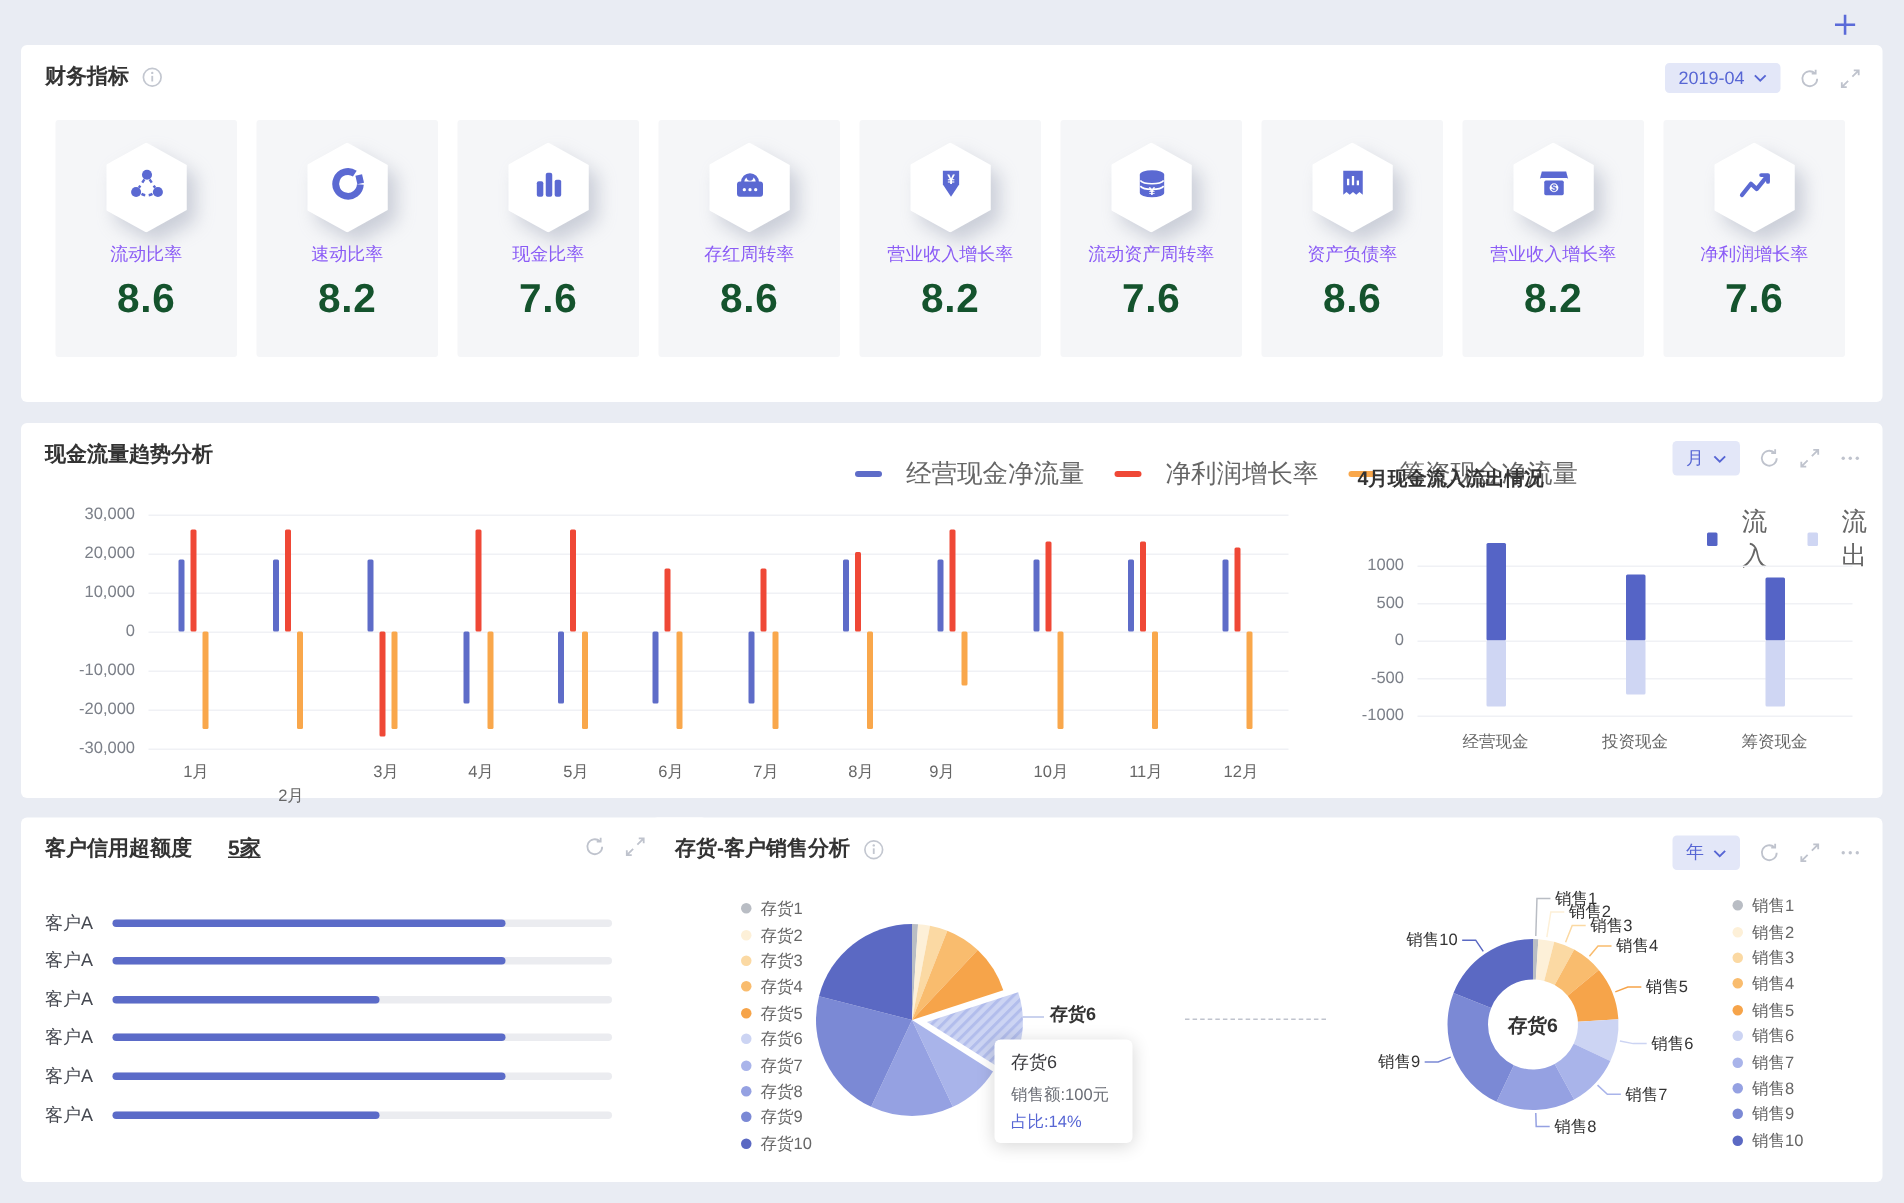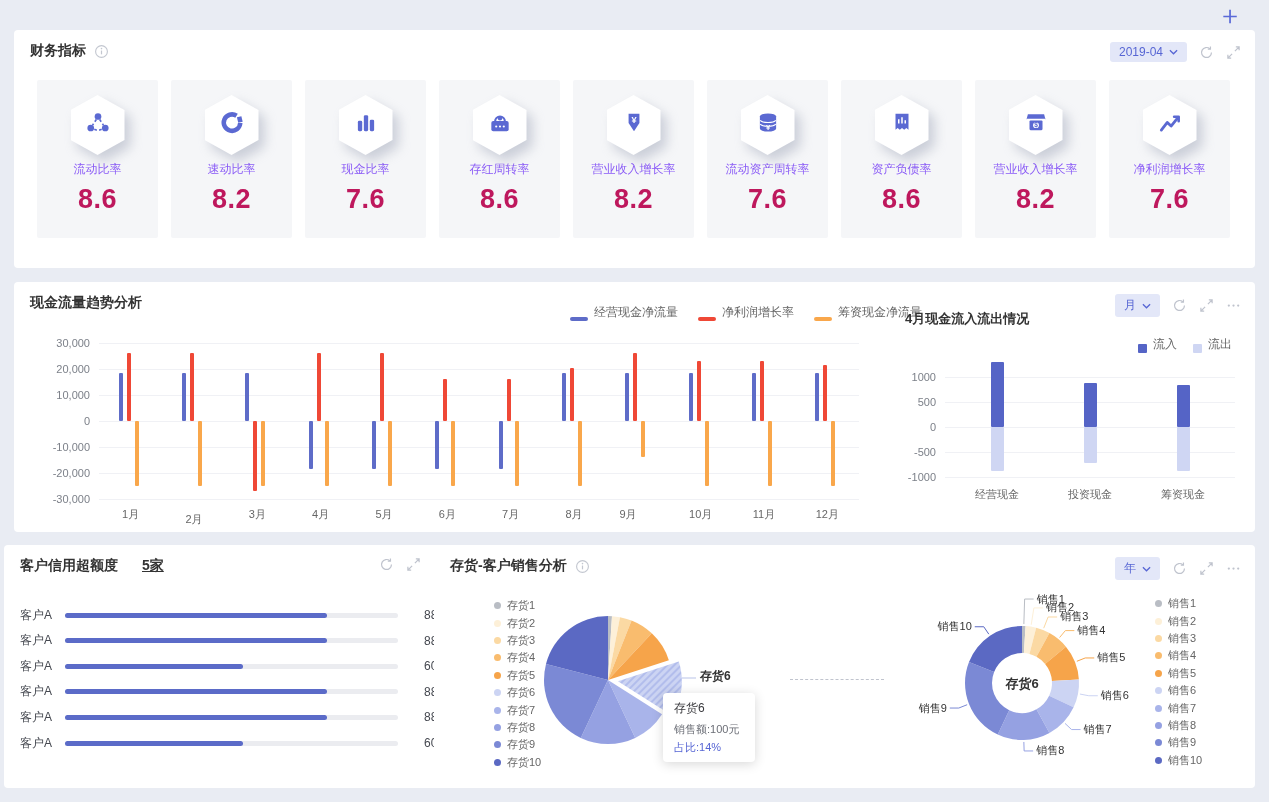--- a/index.html
+++ b/index.html
@@ -1,48 +1,48 @@
 <!DOCTYPE html>
 <html><head>
 <meta charset="utf-8">
 <style>
   html,body{margin:0;padding:0;background:#e9ecf3;}
   .page{position:relative;width:1269px;height:802px;background:#e9ecf3;overflow:hidden;
         font-family:"Liberation Sans","DejaVu Sans",sans-serif;color:#333;}
   .panel{position:absolute;background:#fff;border-radius:4px;}
   .p-finance{left:14px;top:30px;width:1241px;height:238px;}
   .p-cashflow{left:14px;top:282px;width:1241px;height:250px;}
-  .p-credit{left:4px;top:545px;width:458px;height:243px;}
+  .p-credit{left:14px;top:545px;width:458px;height:243px;}
   .p-inventory{left:434px;top:545px;width:821px;height:243px;}
   .hdr-left{position:absolute;left:16px;top:12px;display:flex;align-items:center;gap:8px;}
   .hdr-right{position:absolute;right:14px;top:12px;display:flex;align-items:center;gap:12px;}
   .p-title{font-size:14px;font-weight:bold;color:#333;}
   .chip{display:inline-flex;align-items:center;gap:6px;background:#e3e7f8;color:#5766d4;
         font-size:12px;padding:3px 9px;border-radius:3px;cursor:pointer;}
   .hicon{width:15px;height:15px;cursor:pointer;display:inline-flex;}
   .add-btn{position:absolute;right:26px;top:-2px;font-size:26px;font-weight:300;color:#5a6ad8;cursor:pointer;}
   
   .cards{position:absolute;left:23px;top:50px;display:flex;gap:13px;}
   .card{width:121px;height:158px;background:#f5f6f8;border-radius:2px;display:flex;
         flex-direction:column;align-items:center;}
   .hex-wrap{margin-top:15px;filter:drop-shadow(6px 7px 6px rgba(140,147,170,.40));}
   .hex{width:54px;height:60px;background:#fff;display:flex;align-items:center;justify-content:center;
        clip-path:polygon(50% 0,100% 25%,100% 75%,50% 100%,0 75%,0 25%);}
   .hex svg{width:26px;height:26px;}
   .card-label{margin-top:6px;font-size:12px;color:#8b5cf6;}
-  .card-value{margin-top:6px;font-size:27px;font-weight:bold;color:#be185d;letter-spacing:.5px;}
+  .card-value{margin-top:6px;font-size:27px;font-weight:bold;color:#14532d;letter-spacing:.5px;}
   
   .gridline{position:absolute;left:0;right:0;height:1px;background:#f0f1f5;}
   .ylab{position:absolute;right:calc(100% + 9px);transform:translateY(-50%);font-size:11px;
         color:#7c8089;white-space:nowrap;}
   .bar{position:absolute;border-radius:1px;}
   .xlab{position:absolute;font-size:11px;color:#666;text-align:center;}
   .trend-plot{position:absolute;left:85px;top:61px;width:760px;height:156px;}
   .trend-legend{position:absolute;left:556px;top:22px;display:flex;gap:20px;align-items:center;}
-  .lg-item{display:flex;align-items:flex-end;gap:6px;font-size:12px;color:#666;cursor:pointer;}
+  .lg-item{display:flex;align-items:center;gap:16px;font-size:17px;color:#666;cursor:pointer;}
   .lg-line{width:18px;height:4px;border-radius:2px;}
   .inflow-title{position:absolute;left:891px;top:28px;font-size:13px;font-weight:bold;color:#333;}
   .inflow-plot{position:absolute;left:931px;top:95px;width:290px;height:100px;}
   .inflow-legend{position:absolute;left:1124px;top:54px;display:flex;gap:16px;align-items:center;}
   .lg-sq{width:9px;height:9px;border-radius:1px;}
   
   .c-row{position:absolute;left:16px;right:14px;height:18px;display:flex;align-items:center;}
   .c-label{width:35px;font-size:12px;color:#454850;}
   .c-track{flex:1;height:5px;background:#ebecf0;border-radius:3px;margin:0 10px;position:relative;cursor:pointer;}
   .c-fill{position:absolute;left:0;top:0;height:5px;border-radius:3px;background:#5b6bc8;}
@@ -299,21 +299,21 @@
         <div class="gridline" style="top: 104px;"></div>
         <div class="ylab" style="top: 104px;">-10,000</div>
         <div class="gridline" style="top: 130px;"></div>
         <div class="ylab" style="top: 130px;">-20,000</div>
         <div class="gridline" style="top: 156px;"></div>
         <div class="ylab" style="top: 156px;">-30,000</div>
         <div class="xlab" style="left: 11.6667px; top: 164px; width: 40px;">1月</div>
         <div class="bar" style="left: 19.6667px; width: 4px; top: 29.9px; height: 48.1px; background: rgb(94, 108, 200);"></div>
         <div class="bar" style="left: 27.6667px; width: 4px; top: 10.4px; height: 67.6px; background: rgb(239, 72, 54);"></div>
         <div class="bar" style="left: 35.6667px; width: 4px; top: 78px; height: 65px; background: rgb(249, 167, 75);"></div>
-        <div class="xlab" style="left: 75px; top: 169px; width: 40px;">2月</div>
+        <div class="xlab" style="left: 75px; top: 180px; width: 40px;">2月</div>
         <div class="bar" style="left: 83px; width: 4px; top: 29.9px; height: 48.1px; background: rgb(94, 108, 200);"></div>
         <div class="bar" style="left: 91px; width: 4px; top: 10.4px; height: 67.6px; background: rgb(239, 72, 54);"></div>
         <div class="bar" style="left: 99px; width: 4px; top: 78px; height: 65px; background: rgb(249, 167, 75);"></div>
         <div class="xlab" style="left: 138.333px; top: 164px; width: 40px;">3月</div>
         <div class="bar" style="left: 146.333px; width: 4px; top: 29.9px; height: 48.1px; background: rgb(94, 108, 200);"></div>
         <div class="bar" style="left: 154.333px; width: 4px; top: 78px; height: 70.2px; background: rgb(239, 72, 54);"></div>
         <div class="bar" style="left: 162.333px; width: 4px; top: 78px; height: 65px; background: rgb(249, 167, 75);"></div>
         <div class="xlab" style="left: 201.667px; top: 164px; width: 40px;">4月</div>
         <div class="bar" style="left: 209.667px; width: 4px; top: 78px; height: 48.1px; background: rgb(94, 108, 200);"></div>
         <div class="bar" style="left: 217.667px; width: 4px; top: 10.4px; height: 67.6px; background: rgb(239, 72, 54);"></div>

